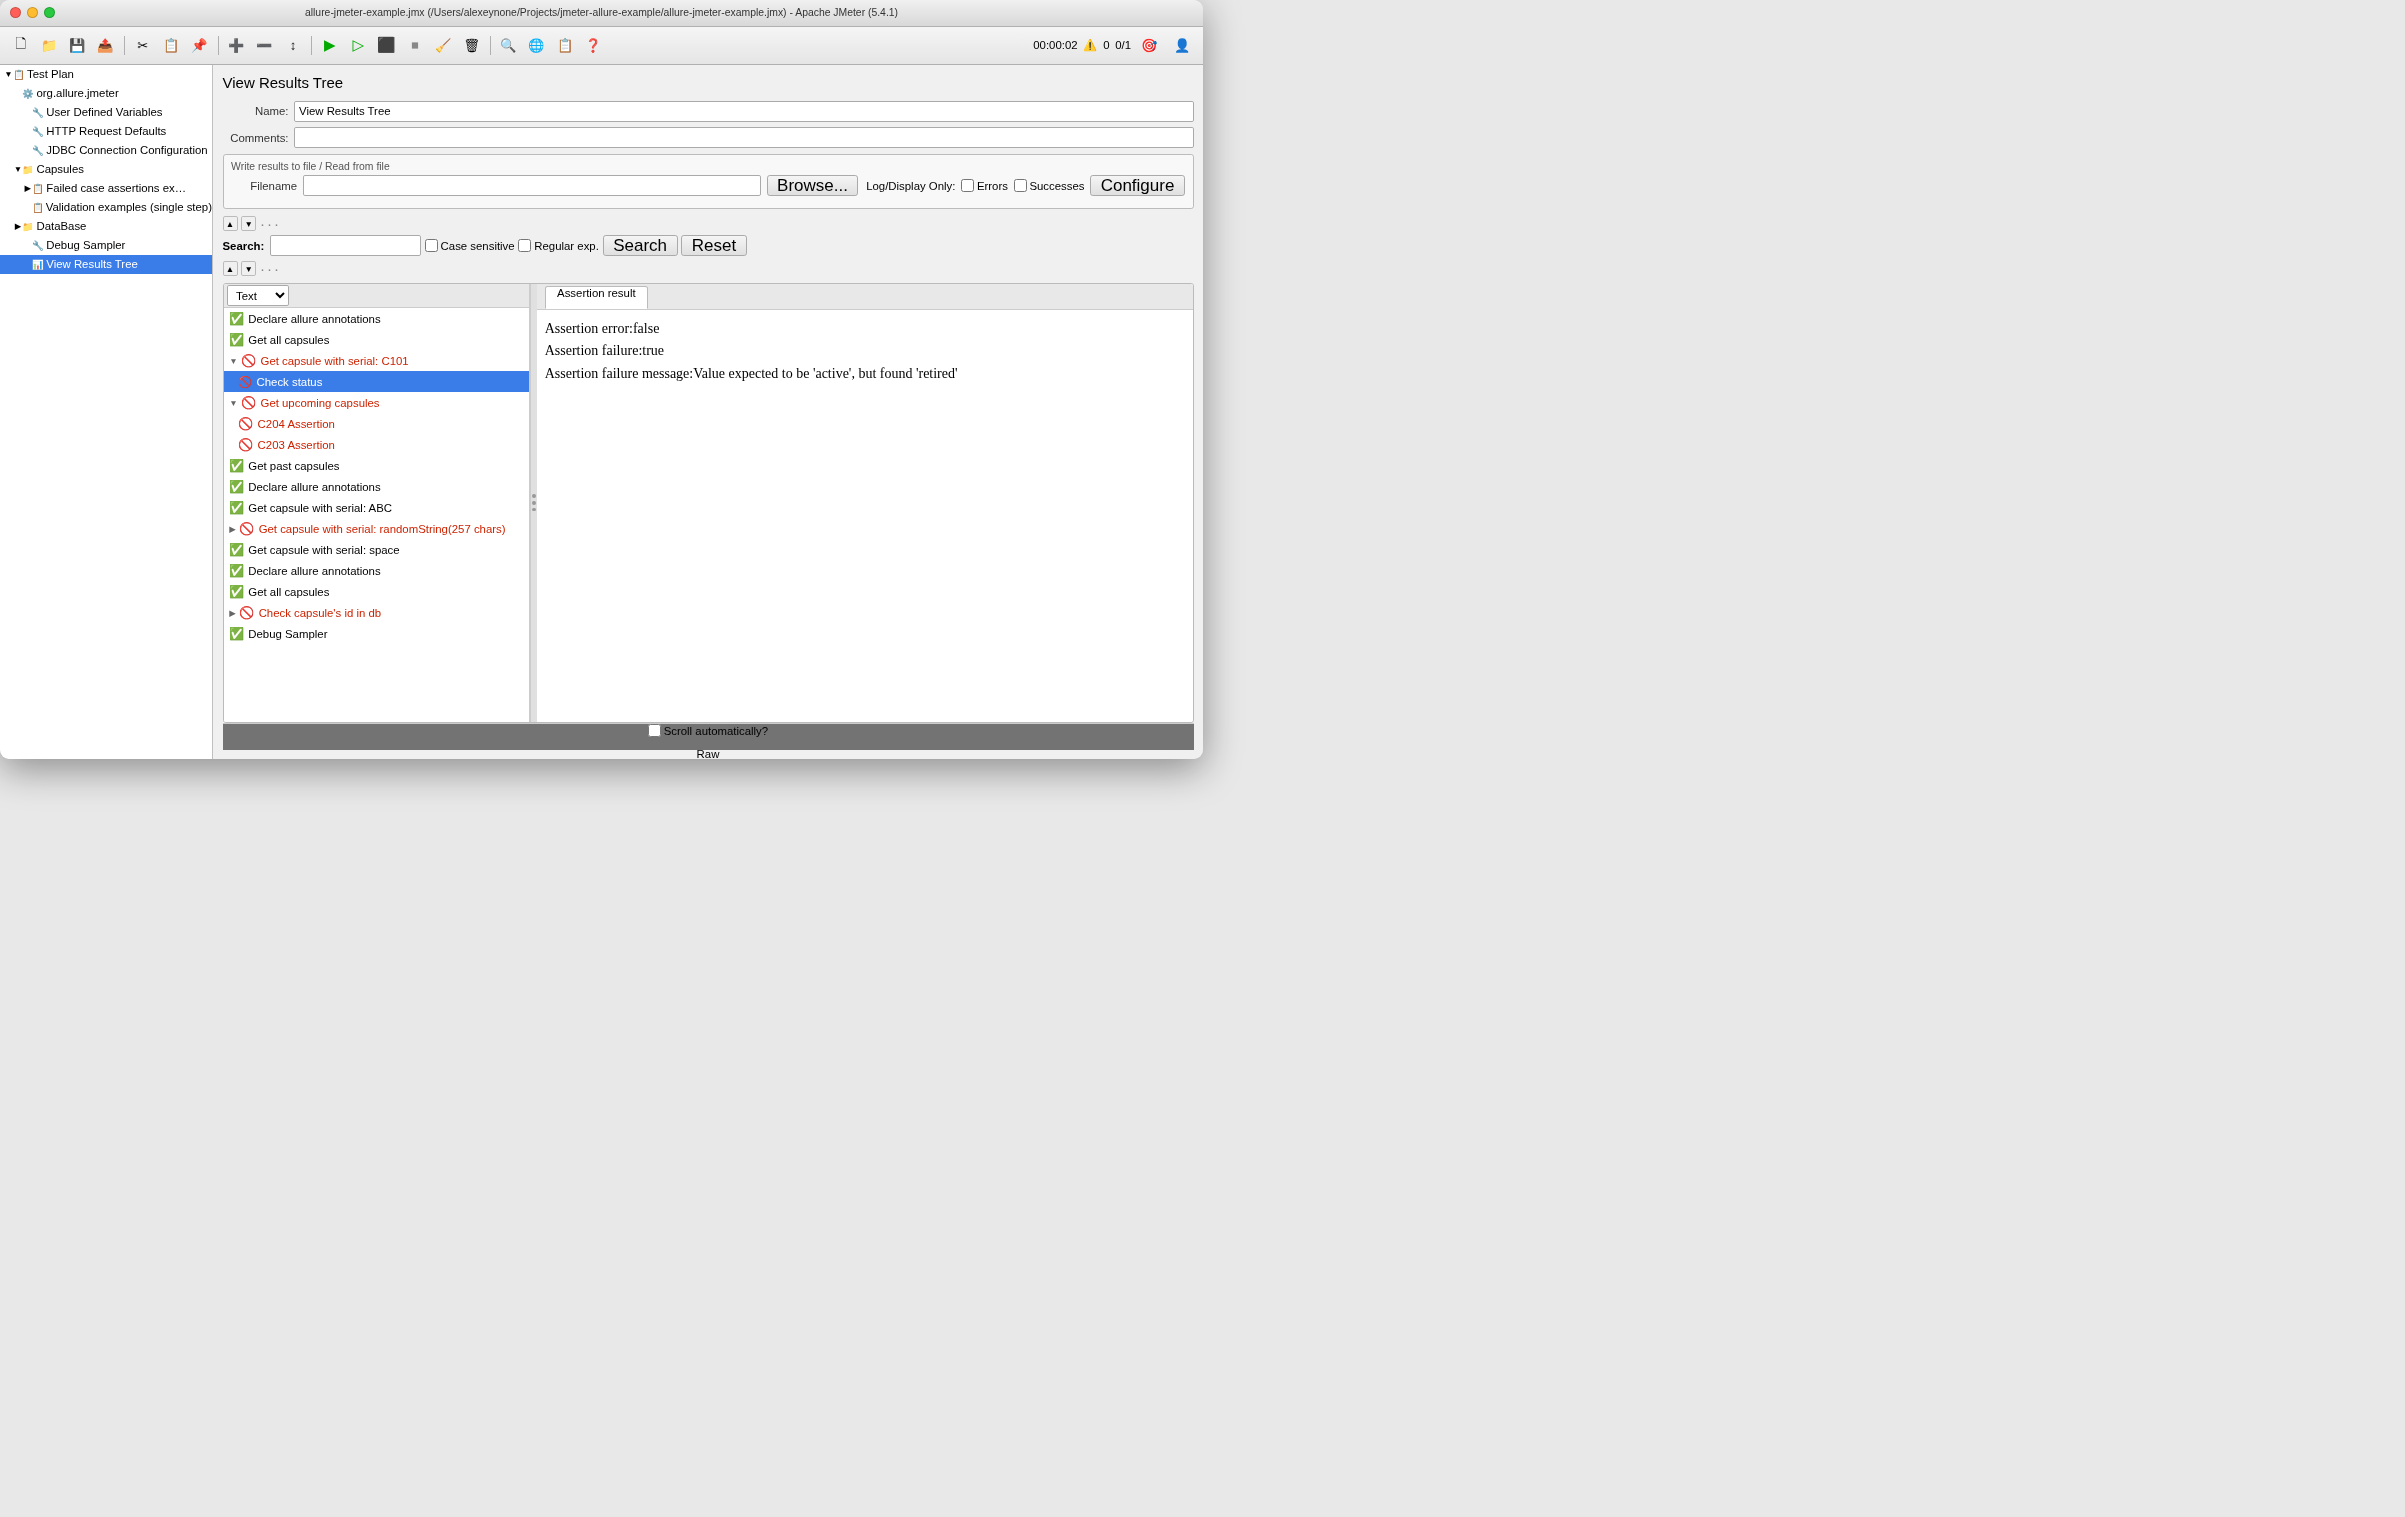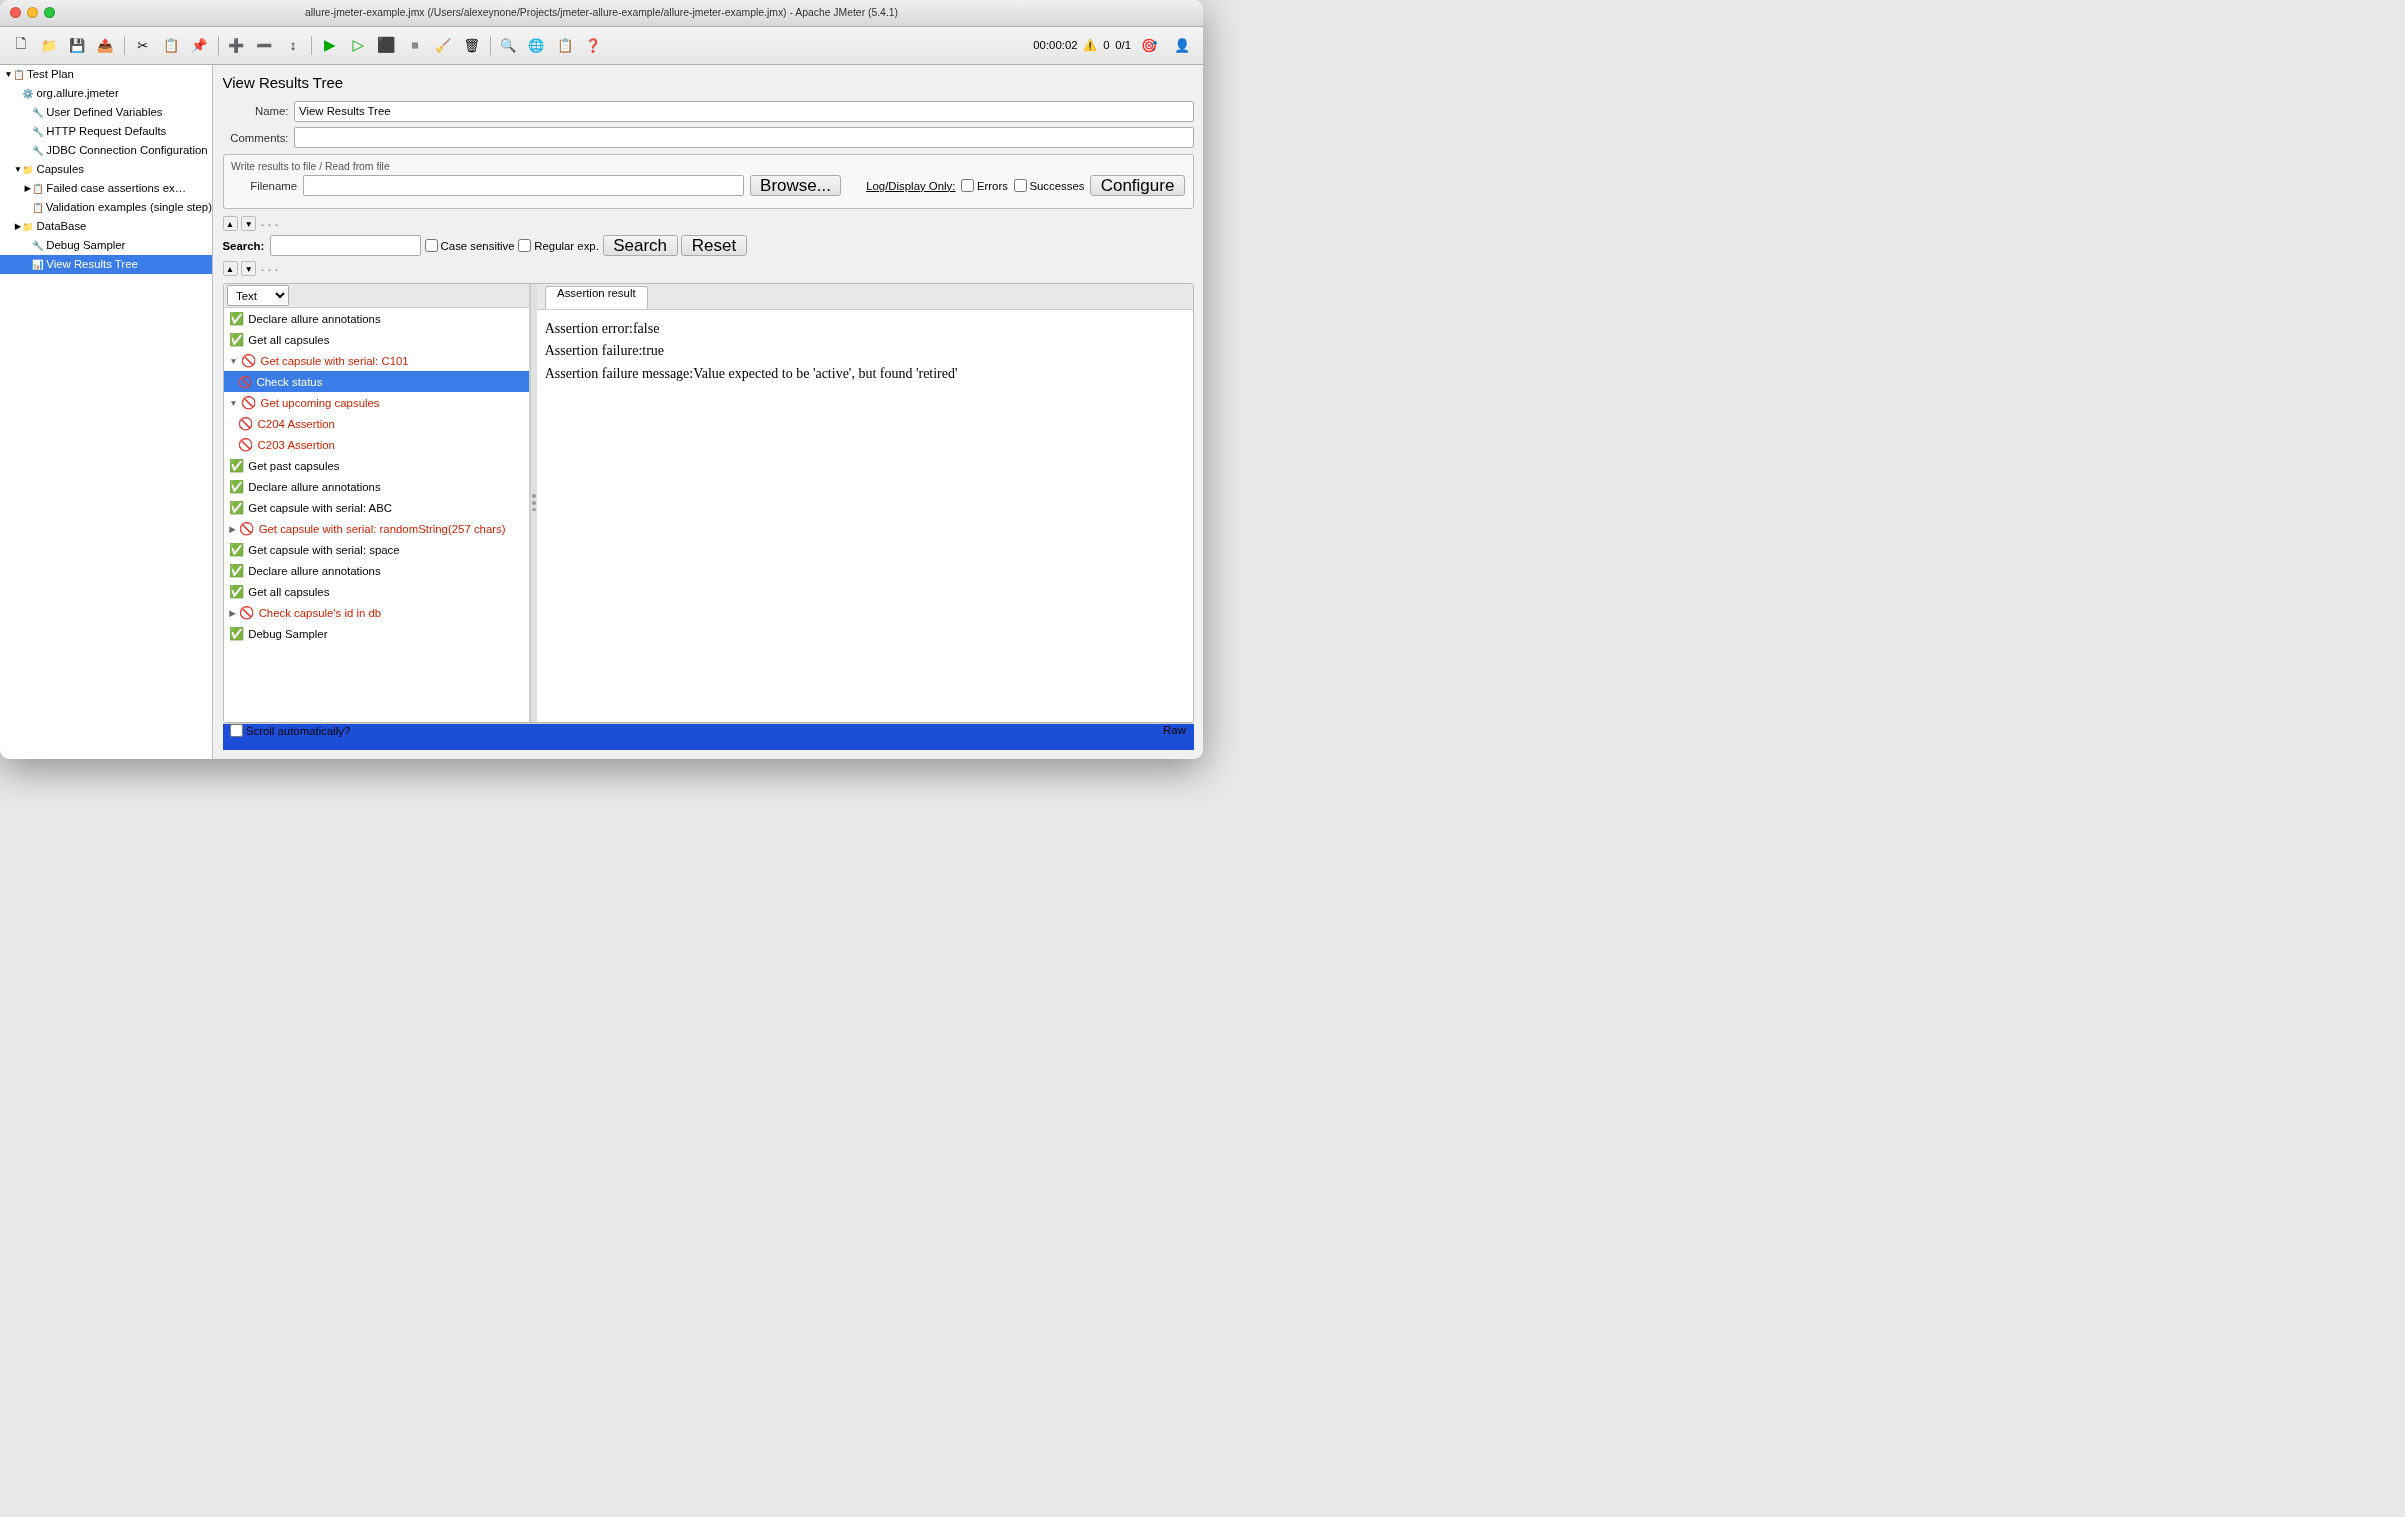--- a/index.html
+++ b/index.html
@@ -282,25 +282,26 @@
     }
     .assertion-line {
       display: block;
       font-family: Liberation Serif, serif;
       font-size: 14px;
     }
     
     .results-bottom {
       height: 26.5px;
       border-top: 0.9px solid #ccc;
-      background: #1d4ed8;
-      display: flex;
-      align-items: flex-start;
+      background: #737373;
+      display: flex;
+      align-items: center;
       padding: 0 7.6px;
       gap: 5.7px;
+      flex-direction: column;
     }
     
     .scroll-handle {
       width: 7.6px;
       background: #e0e0e0;
       border-left: 0.9px solid #ccc;
       display: flex;
       flex-direction: column;
       align-items: center;
       justify-content: center;
@@ -433,21 +434,21 @@
         <span class="form-label">Comments:</span>
         <input class="form-input" type="text" value="" style="">
       </div>
 
       <div class="file-section">
         <div class="file-section-title">Write results to file / Read from file</div>
         <div class="form-row">
           <span class="form-label">Filename</span>
           <input class="form-input" type="text" value="" style="flex: 1 1 0%;">
           <button class="btn">Browse...</button>
-          <span style="font-size:11.4px;margin-left:19px;text-decoration:underline;">Log/Display Only:</span>
+          <span style="font-size:11.4px;margin-left:2px;">Log/Display Only:</span>
           <label class="checkbox-label">
             <input type="checkbox" style="">
             <span>Errors</span>
           </label>
           <label class="checkbox-label">
             <input type="checkbox" style="">
             <span>Successes</span>
           </label>
           <button class="btn">Configure</button>
         </div>

